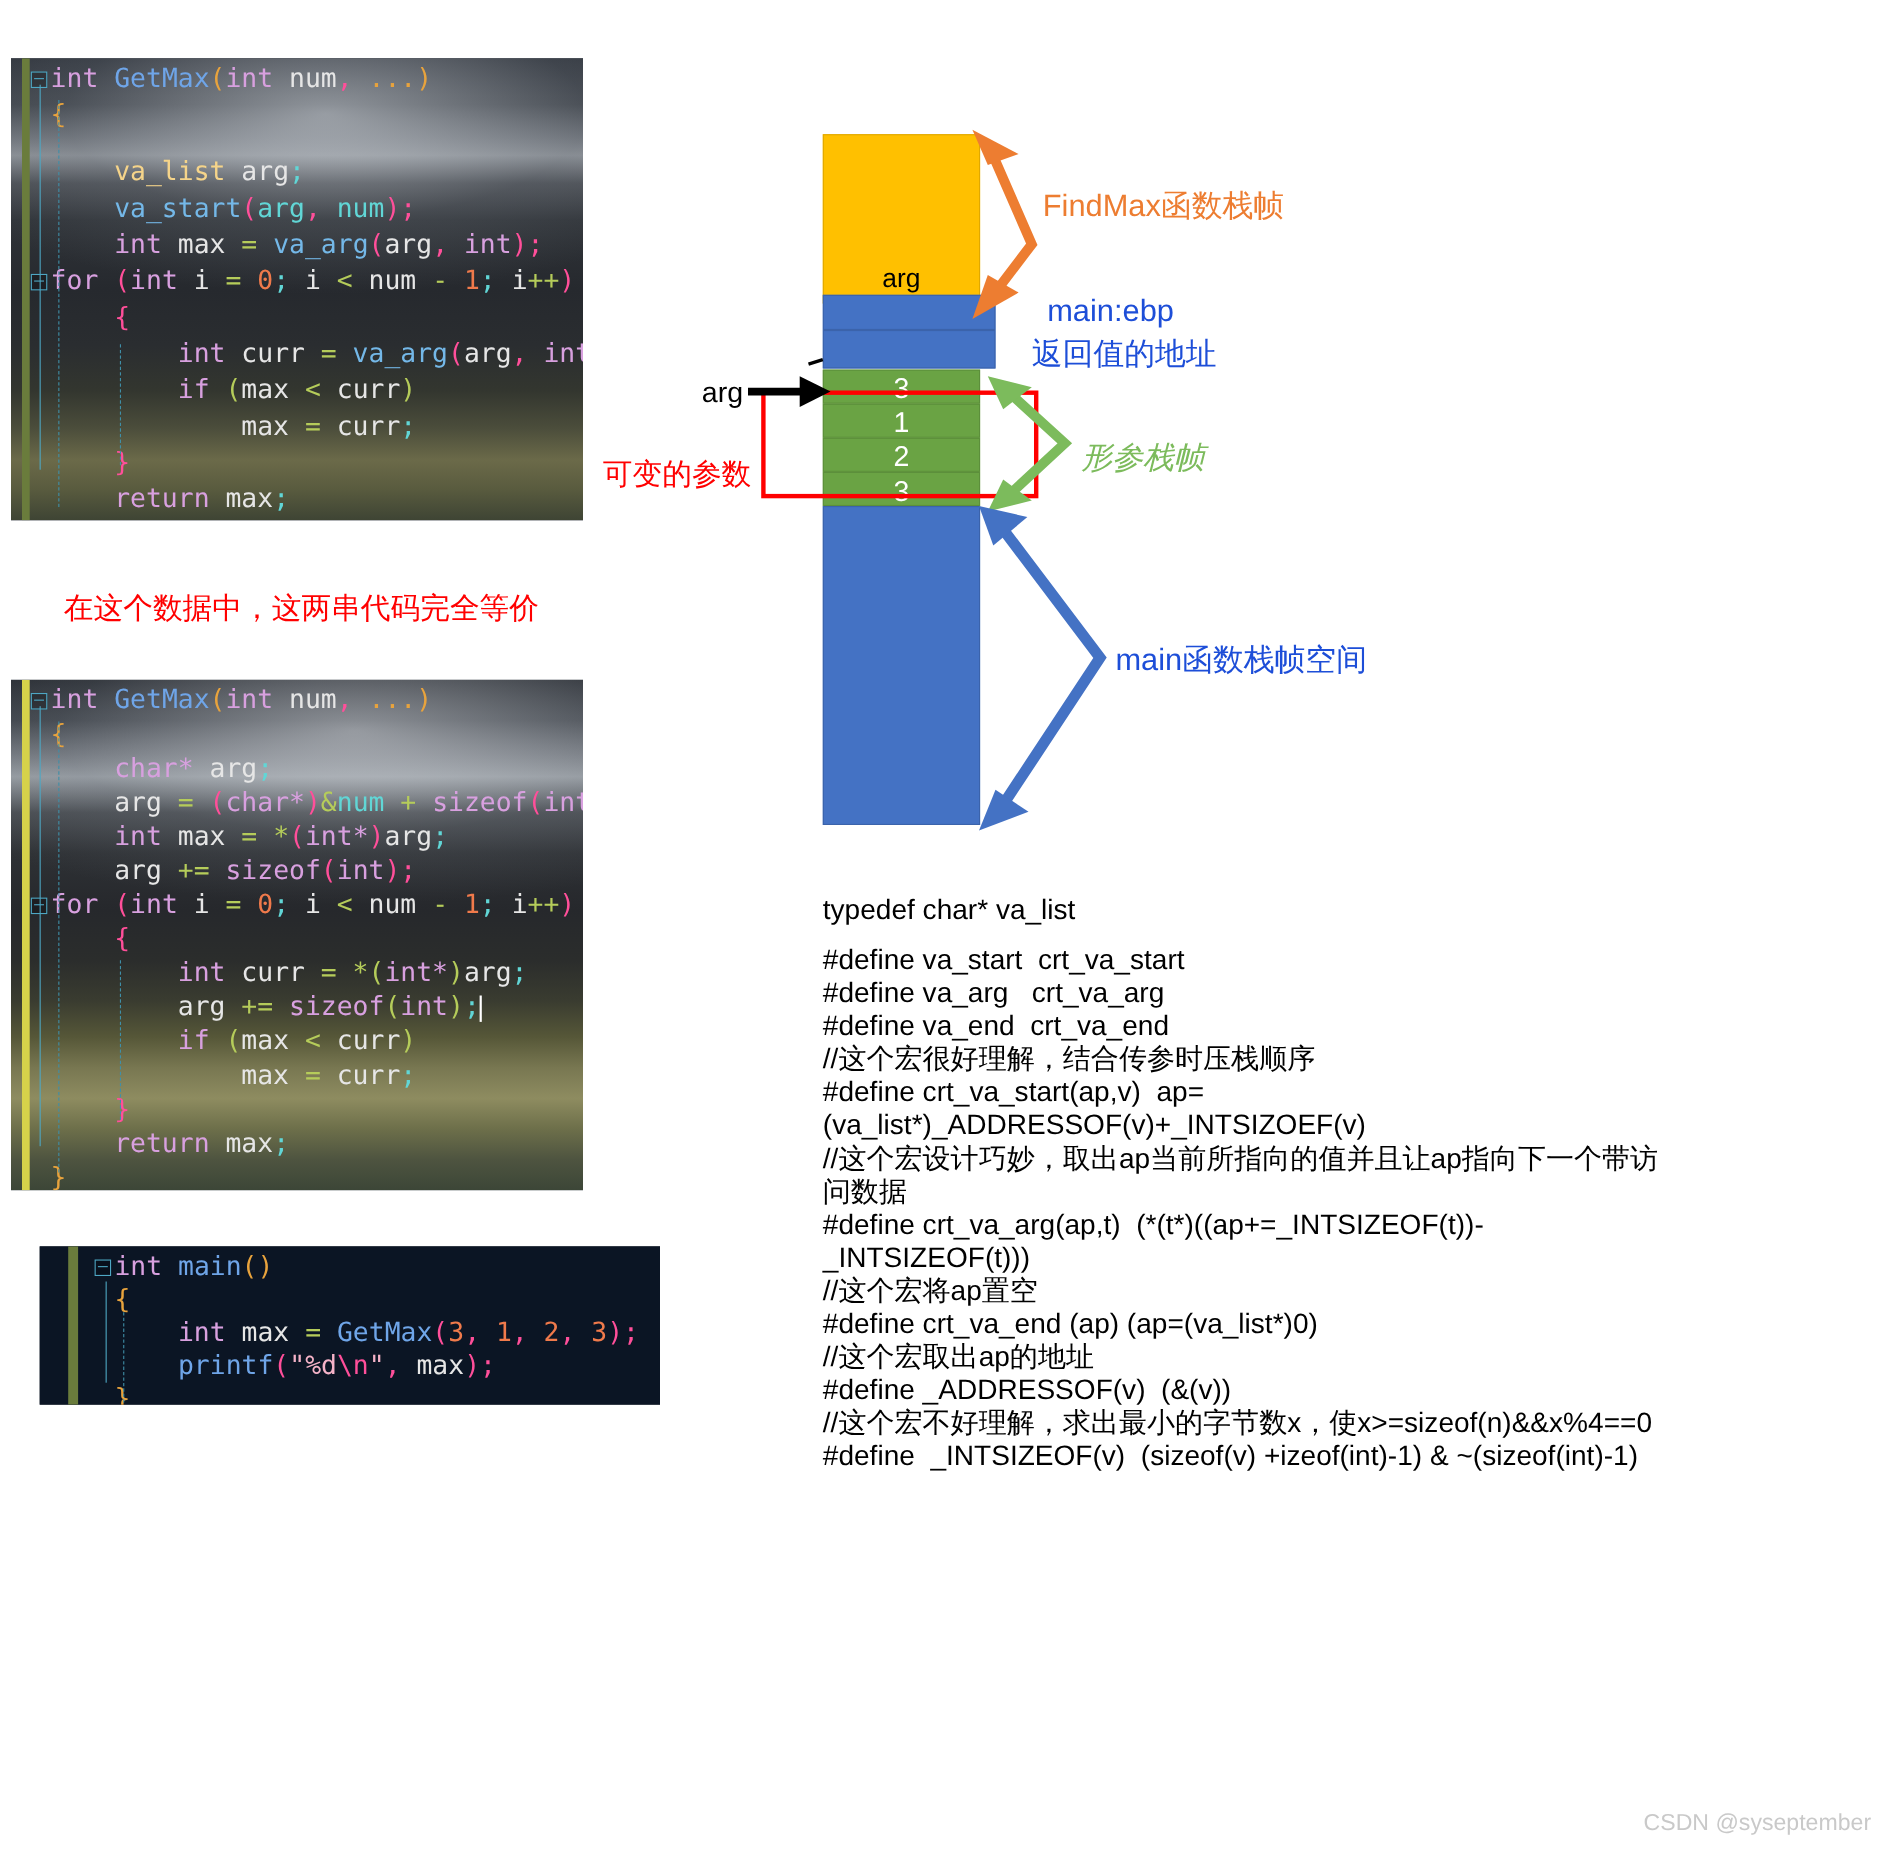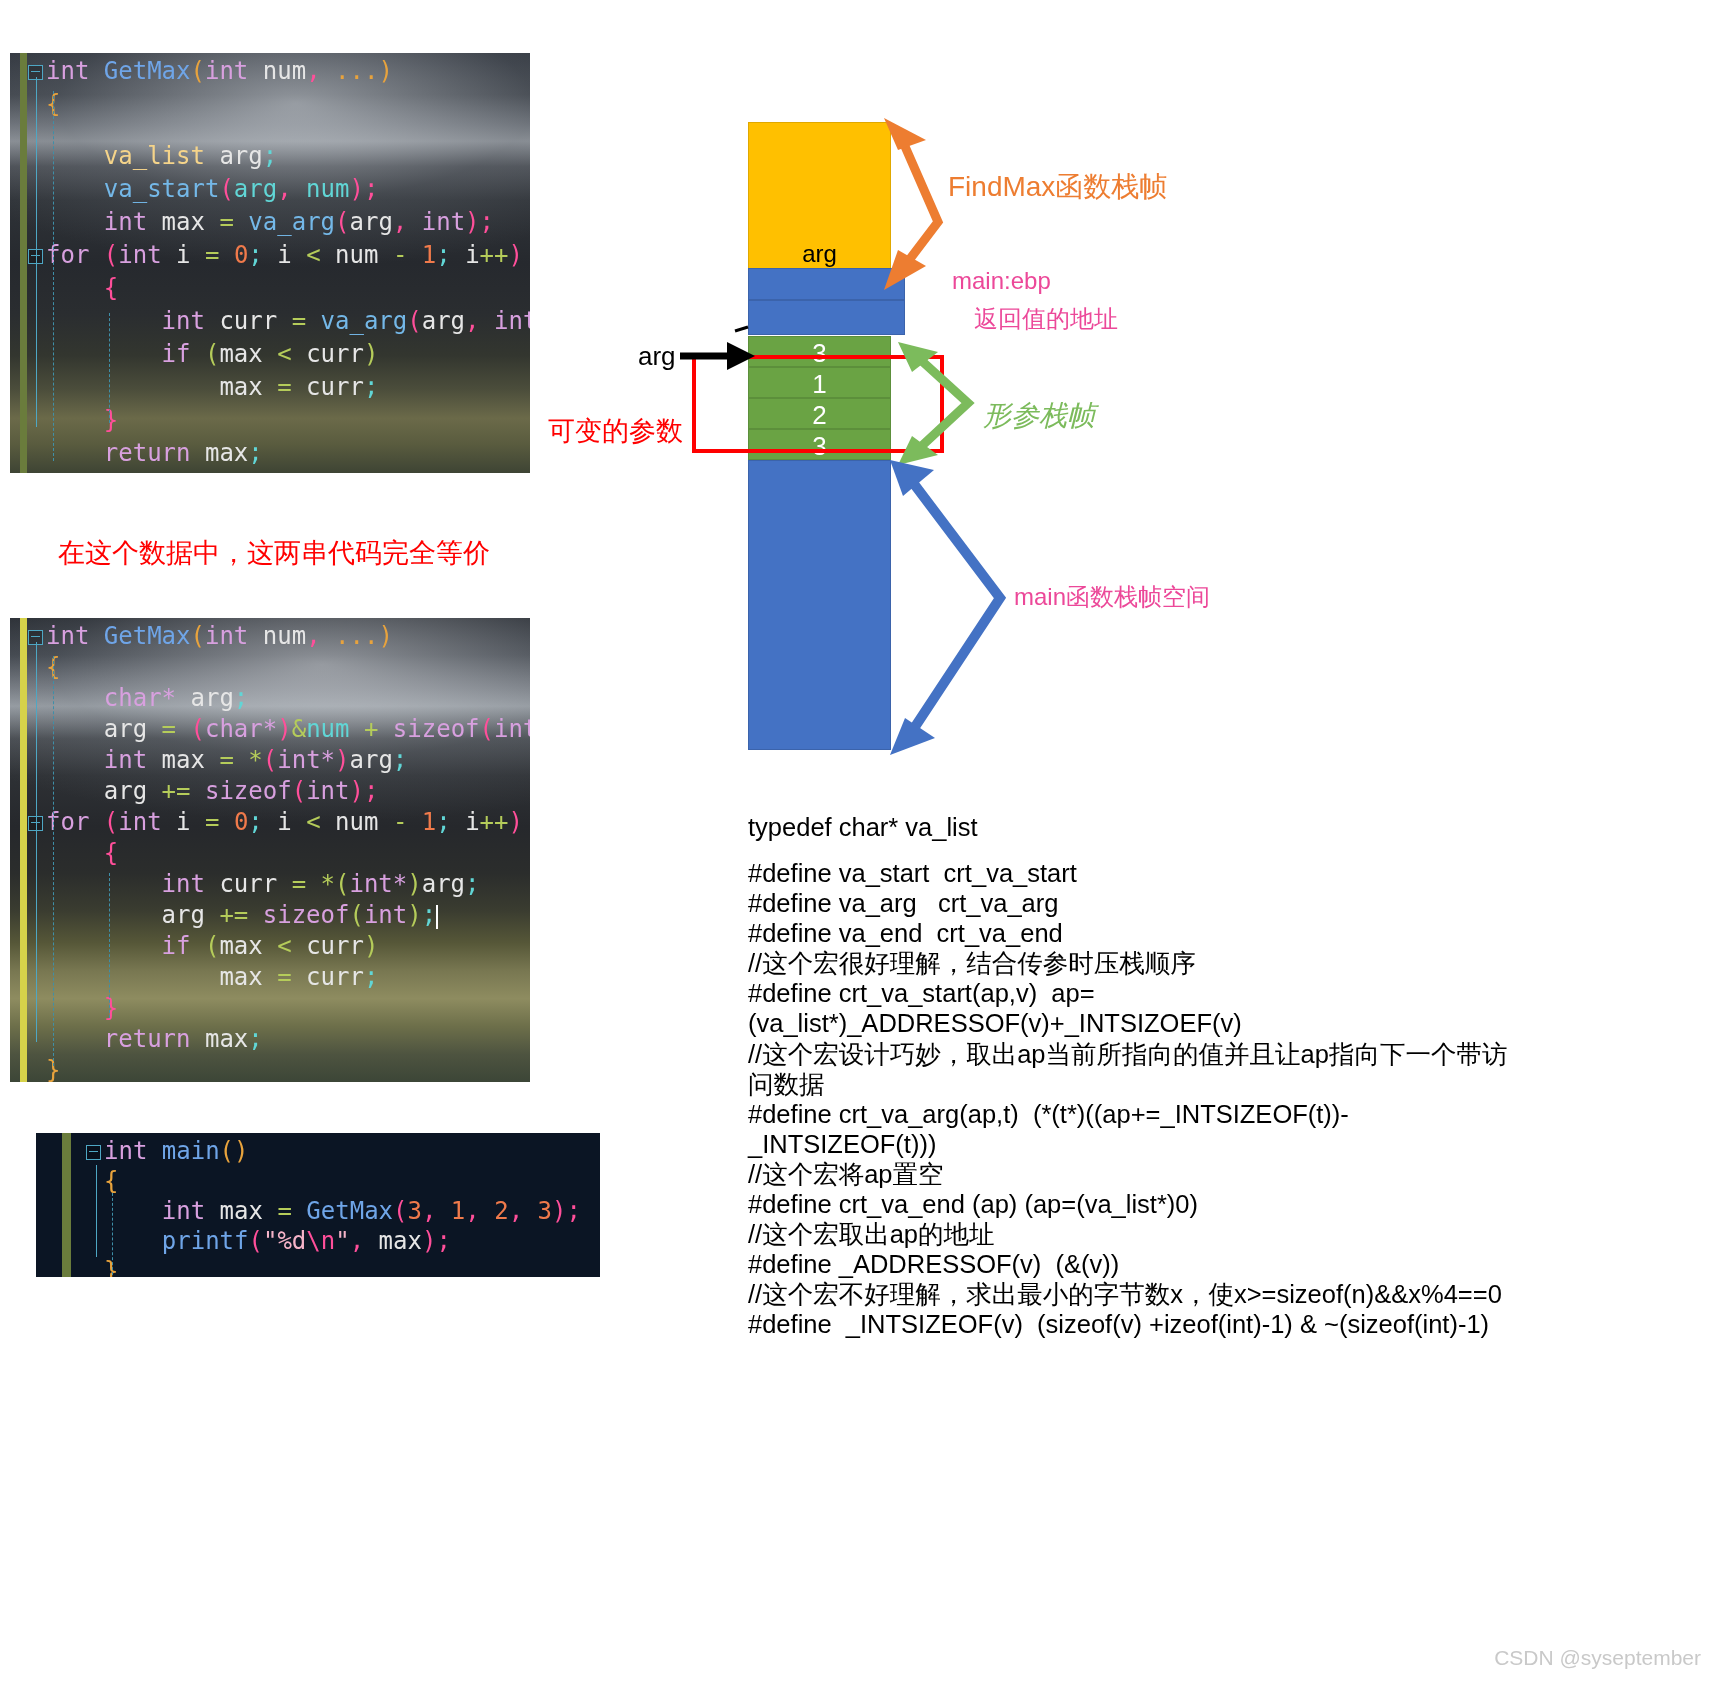--- a/index.html
+++ b/index.html
@@ -169,21 +169,21 @@
   .lbl-dark { color: #000000; }
   .lbl-white { color: #ffffff; font-size: 26px; }
 
   .diag-text {
     position: absolute;
     white-space: nowrap;
     font-family: "Liberation Sans", sans-serif;
   }
   .txt-orange { color: #ed7d31; font-size: 28px; }
   .txt-green  { color: #7cbb5c; font-size: 28px; }
-  .txt-black  { color: #ec4899; font-size: 24px; }
+  .txt-black  { color: #1d4ed8; font-size: 28px; }
   .txt-black-sm { color: #000000; font-size: 26px; }
 
   .red-box {
     position: absolute;
     border: 4px solid #ff0000;
     box-sizing: border-box;
   }
 
   svg.overlay {
     position: absolute;
@@ -308,21 +308,21 @@
 <div class="blk blk-green" style="left:748px; top:429px; width:143px; height:31px;">
   <div class="blk-label lbl-white" style="top:1px;">3</div>
 </div>
 
 <div class="blk blk-blue" style="left:748px; top:460px; width:143px; height:290px;"></div>
 
 <div class="red-box" style="left:692px; top:355px; width:252px; height:98px;"></div>
 
 <div class="diag-text txt-orange" style="left:948px; top:168px;">FindMax函数栈帧</div>
 <div class="diag-text txt-black" style="left:952px; top:267px;">main:ebp</div>
-<div class="diag-text txt-black" style="left:938px; top:303px;margin-left:36px;">返回值的地址</div>
+<div class="diag-text txt-black" style="left:938px; top:303px;">返回值的地址</div>
 <div class="diag-text txt-black-sm" style="left:638px; top:341px;">arg</div>
 <div class="red-caption" style="left:548px; top:413px;">可变的参数</div>
 <div class="diag-text txt-green" style="left:983px; top:397px;font-style:italic;">形参栈帧</div>
 <div class="diag-text txt-black" style="left:1014px; top:581px;">main函数栈帧空间</div>
 
 <svg class="overlay" viewBox="0 0 1717 1684">
 
   <g stroke="#ed7d31" stroke-width="9" fill="none" stroke-linejoin="miter">
     <path d="M 900,135 L 938,222 L 900,272"></path>
   </g>

